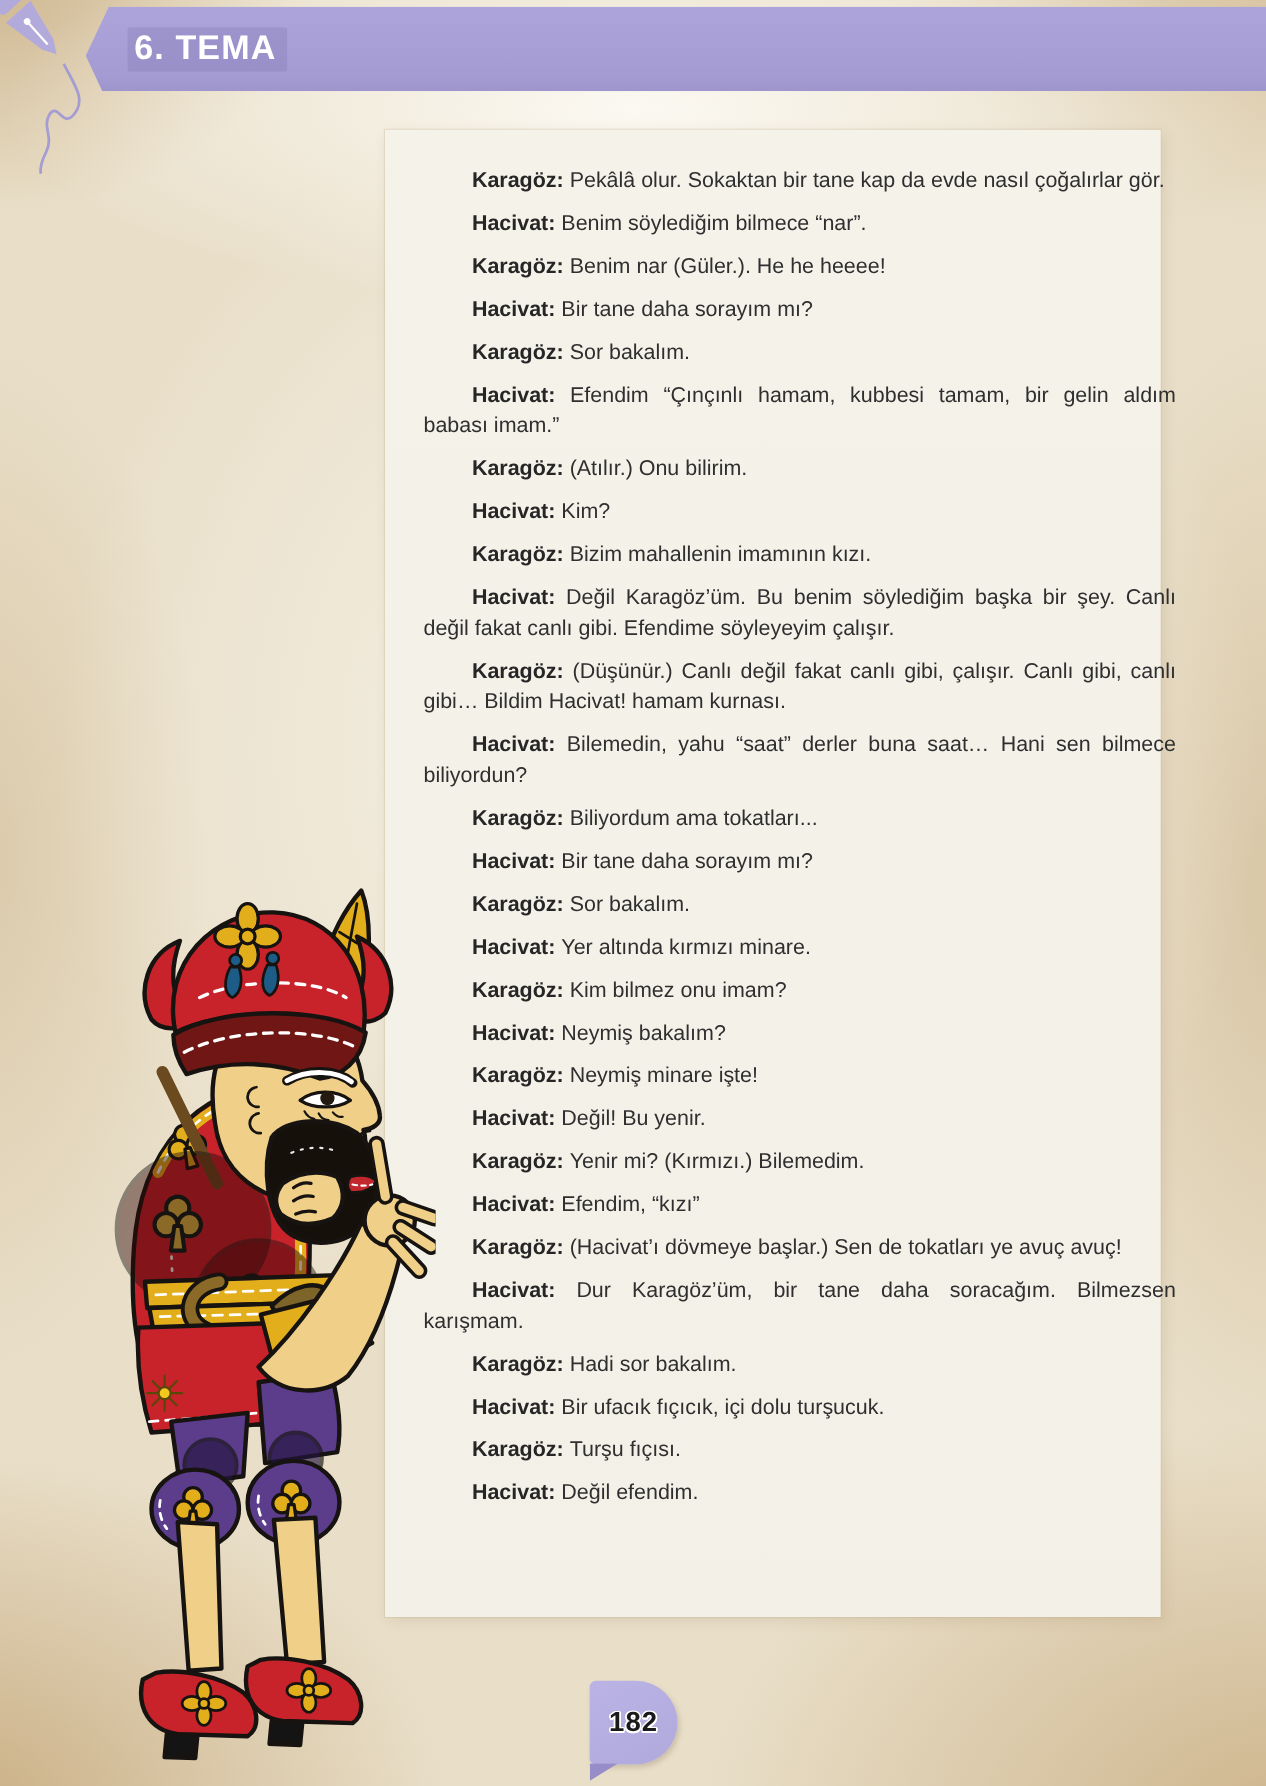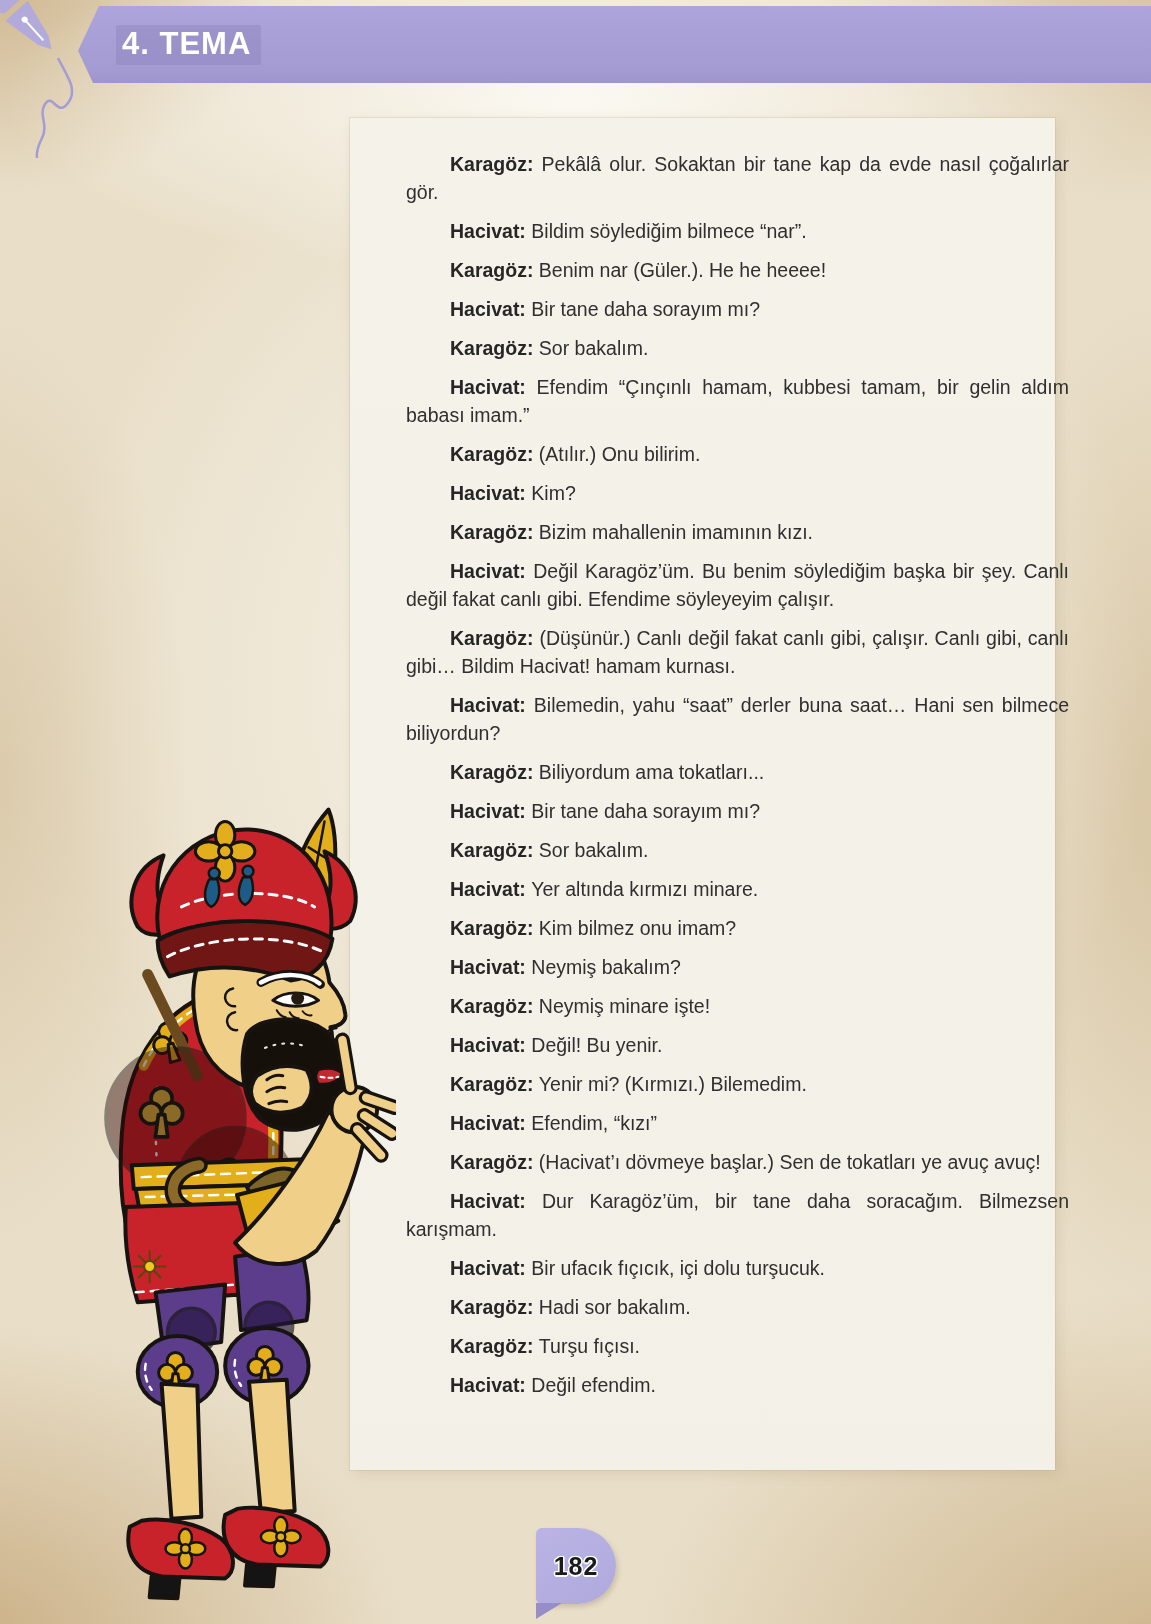--- a/index.html
+++ b/index.html
@@ -32,21 +32,21 @@
   }
   .pen-corner { position:absolute; left:0; top:0; width:120px; height:160px; }
   
   .panel {
     position:absolute; left:350px; top:118px; width:705px; height:1352px;
     background:linear-gradient(180deg,#f5f2ea 0%,#f3f0e7 100%);
     box-shadow:0 0 0 1px rgba(190,175,140,.28), 3px 4px 12px rgba(140,115,75,.16);
   }
   .dialogue {
     position:absolute; left:350px; top:118px; width:774px;
-    padding:32px 55px 0 56px;
+    padding:32px 55px 0 35px;
   }
   .dialogue p {
     margin:0 0 11px; text-indent:44px; text-align:justify;
     font-size:19.5px; line-height:28px; color:#2f2f2f;
   }
   .dialogue b { color:#262626; }
   
   .figure { position:absolute; left:98px; top:788px; width:298px; height:818px; }
   .figure svg { width:100%; height:100%; }
   
@@ -78,28 +78,28 @@
         <rect x="20" y="-34" width="28" height="32" rx="5"></rect>
         <path d="M19,4 L49,4 L41,44 L34,56 L27,44 Z"></path>
         <line x1="34" y1="16" x2="34" y2="44" stroke="#ffffff" stroke-width="2"></line>
         <circle cx="34" cy="16" r="3" fill="#ffffff"></circle>
       </g>
       <path d="M58,58 C68,78 78,90 68,103 C57,118 53,92 45,104 C38,116 49,124 42,138 C38,146 36,152 37,158" stroke="#a59cd3" stroke-width="2.5" fill="none"></path>
     </svg>
   </div>
 
   <header class="banner">
-    <span class="banner-title">4. TEMA</span>
+    <span class="banner-title">6. TEMA</span>
   </header>
 
   <div class="panel"></div>
 
   <main class="dialogue">
       <p><b>Karagöz: </b><span>Pekâlâ olur. Sokaktan bir tane kap da evde nasıl çoğalırlar gör.</span></p>
-      <p><b>Hacivat: </b><span>Bildim söylediğim bilmece “nar”.</span></p>
+      <p><b>Hacivat: </b><span>Benim söylediğim bilmece “nar”.</span></p>
       <p><b>Karagöz: </b><span>Benim nar (Güler.). He he heeee!</span></p>
       <p><b>Hacivat: </b><span>Bir tane daha sorayım mı?</span></p>
       <p><b>Karagöz: </b><span>Sor bakalım.</span></p>
       <p><b>Hacivat: </b><span>Efendim “Çınçınlı hamam, kubbesi tamam, bir gelin aldım babası imam.”</span></p>
       <p><b>Karagöz: </b><span>(Atılır.) Onu bilirim.</span></p>
       <p><b>Hacivat: </b><span>Kim?</span></p>
       <p><b>Karagöz: </b><span>Bizim mahallenin imamının kızı.</span></p>
       <p><b>Hacivat: </b><span>Değil Karagöz’üm. Bu benim söylediğim başka bir şey. Canlı değil fakat canlı gibi. Efendime söyleyeyim çalışır.</span></p>
       <p><b>Karagöz: </b><span>(Düşünür.) Canlı değil fakat canlı gibi, çalışır. Canlı gibi, canlı gibi… Bildim Hacivat! hamam kurnası.</span></p>
       <p><b>Hacivat: </b><span>Bilemedin, yahu “saat” derler buna saat… Hani sen bilmece biliyordun?</span></p>
@@ -108,22 +108,22 @@
       <p><b>Karagöz: </b><span>Sor bakalım.</span></p>
       <p><b>Hacivat: </b><span>Yer altında kırmızı minare.</span></p>
       <p><b>Karagöz: </b><span>Kim bilmez onu imam?</span></p>
       <p><b>Hacivat: </b><span>Neymiş bakalım?</span></p>
       <p><b>Karagöz: </b><span>Neymiş minare işte!</span></p>
       <p><b>Hacivat: </b><span>Değil! Bu yenir.</span></p>
       <p><b>Karagöz: </b><span>Yenir mi? (Kırmızı.) Bilemedim.</span></p>
       <p><b>Hacivat: </b><span>Efendim, “kızı”</span></p>
       <p><b>Karagöz: </b><span>(Hacivat’ı dövmeye başlar.) Sen de tokatları ye avuç avuç!</span></p>
       <p><b>Hacivat: </b><span>Dur Karagöz’üm, bir tane daha soracağım. Bil­mezsen karışmam.</span></p>
+      <p><b>Karagöz: </b><span>Hadi sor bakalım.</span></p>
       <p><b>Hacivat: </b><span>Bir ufacık fıçıcık, içi dolu turşucuk.</span></p>
-      <p><b>Karagöz: </b><span>Hadi sor bakalım.</span></p>
       <p><b>Karagöz: </b><span>Turşu fıçısı.</span></p>
       <p><b>Hacivat: </b><span>Değil efendim.</span></p>
     </main>
 
   <div class="figure">
     <svg viewBox="0 0 300 820">
       <defs>
         <g id="clover">
           <circle cx="0" cy="-9" r="8.5"></circle>
           <circle cx="-8.5" cy="3" r="8.5"></circle>

